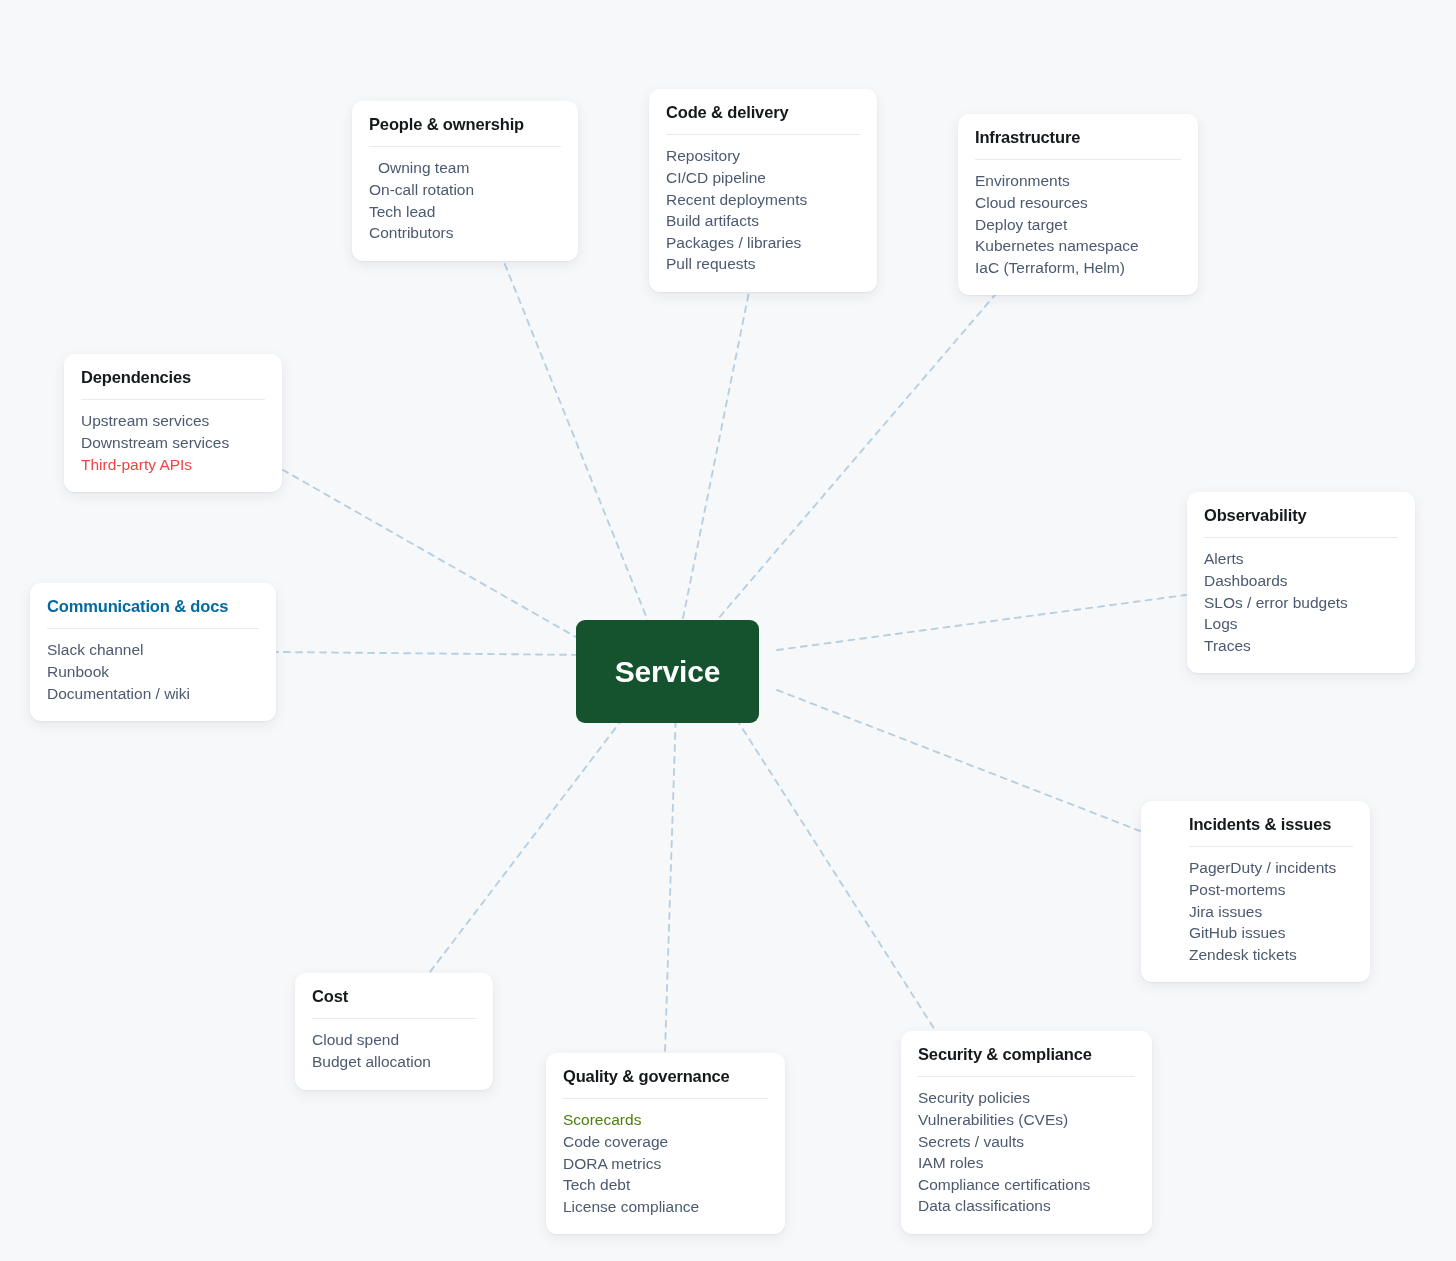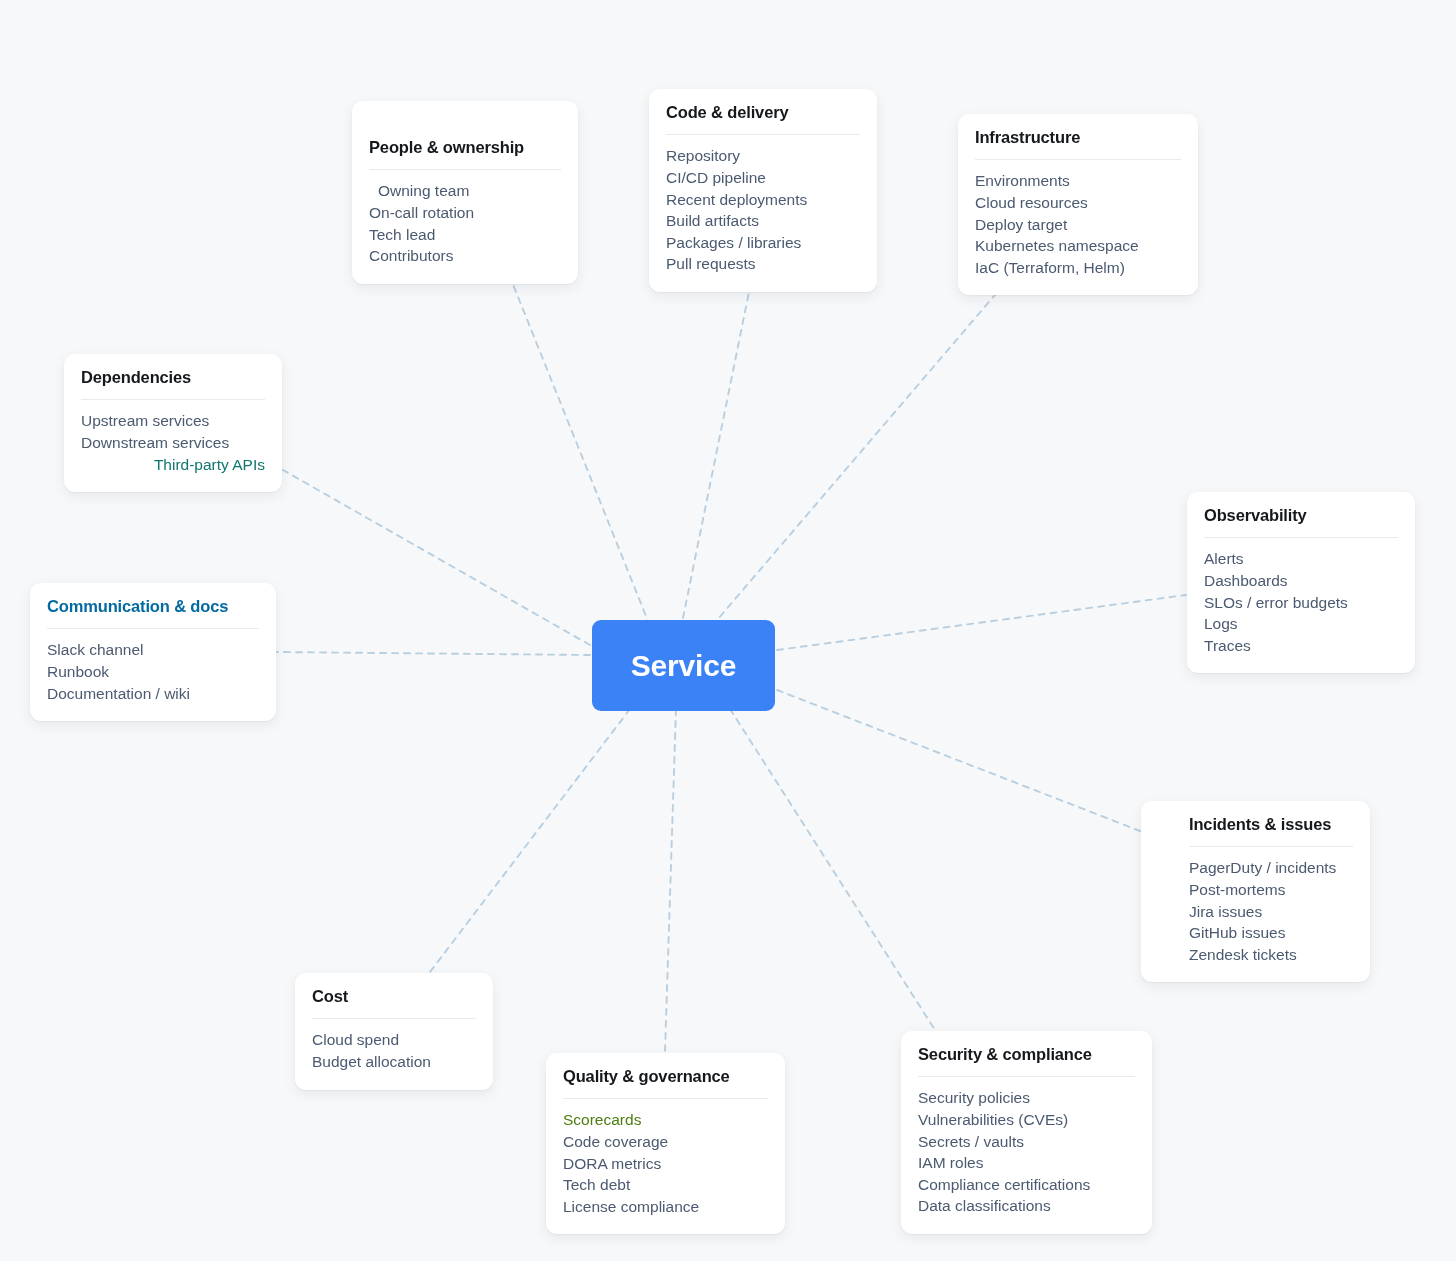--- a/index.html
+++ b/index.html
@@ -42,25 +42,25 @@
     left: 0;
     top: 0;
     width: 1456px;
     height: 1261px;
     pointer-events: none;
   }
 
   
   .center-node {
     position: absolute;
-    left: 592px;
+    left: 576px;
     top: 620px;
     width: 183px;
-    height: 91px;
-    background: #3b82f6;
+    height: 103px;
+    background: #14532d;
     border-radius: 9px;
     display: flex;
     align-items: center;
     justify-content: center;
     color: #ffffff;
     font-size: 30px;
     font-weight: bold;
     letter-spacing: -0.2px;
     z-index: 5;
   }
@@ -118,21 +118,21 @@
       <line x1="730" y1="709" x2="935" y2="1030" stroke="#b8cfe0" stroke-width="1.9" stroke-dasharray="6 6" stroke-linecap="round"></line>
       <line x1="676" y1="709" x2="665" y2="1052" stroke="#b8cfe0" stroke-width="1.9" stroke-dasharray="6 6" stroke-linecap="round"></line>
       <line x1="630" y1="709" x2="430" y2="972" stroke="#b8cfe0" stroke-width="1.9" stroke-dasharray="6 6" stroke-linecap="round"></line>
     </svg>
 
   <div class="center-node">
     <span>Service</span>
   </div>
 
 <div class="card" style="left: 352px; top: 101px; width: 226px;">
-      <div class="card-title" style="color: rgb(21, 24, 28); border-bottom-color: rgb(231, 234, 238); margin-top: 23px;">People &amp; ownership</div>
+      <div class="card-title" style="color: rgb(21, 24, 28); border-bottom-color: rgb(231, 234, 238);">People &amp; ownership</div>
       <ul class="card-list">
         <li style="color: rgb(75, 90, 112); margin-left: 9px;">Owning team</li>
         <li style="color: rgb(75, 90, 112);">On-call rotation</li>
         <li style="color: rgb(75, 90, 112);">Tech lead</li>
         <li style="color: rgb(75, 90, 112);">Contributors</li>
       </ul>
     </div>
     <div class="card" style="left: 649px; top: 89px; width: 228px;">
       <div class="card-title" style="color: rgb(21, 24, 28); border-bottom-color: rgb(231, 234, 238);">Code &amp; delivery</div>
       <ul class="card-list">
@@ -152,21 +152,21 @@
         <li style="color: rgb(75, 90, 112);">Deploy target</li>
         <li style="color: rgb(75, 90, 112);">Kubernetes namespace</li>
         <li style="color: rgb(75, 90, 112);">IaC (Terraform, Helm)</li>
       </ul>
     </div>
     <div class="card" style="left: 64px; top: 354px; width: 218px;">
       <div class="card-title" style="color: rgb(21, 24, 28); border-bottom-color: rgb(231, 234, 238);">Dependencies</div>
       <ul class="card-list">
         <li style="color: rgb(75, 90, 112);">Upstream services</li>
         <li style="color: rgb(75, 90, 112);">Downstream services</li>
-        <li style="color: #0f766e; text-align: right;">Third-party APIs</li>
+        <li style="color: #ef4444;">Third-party APIs</li>
       </ul>
     </div>
     <div class="card" style="left: 30px; top: 583px; width: 246px;">
       <div class="card-title" style="color: #0369a1; border-bottom-color: rgb(231, 234, 238);">Communication &amp; docs</div>
       <ul class="card-list">
         <li style="color: rgb(75, 90, 112);">Slack channel</li>
         <li style="color: rgb(75, 90, 112);">Runbook</li>
         <li style="color: rgb(75, 90, 112);">Documentation / wiki</li>
       </ul>
     </div>

